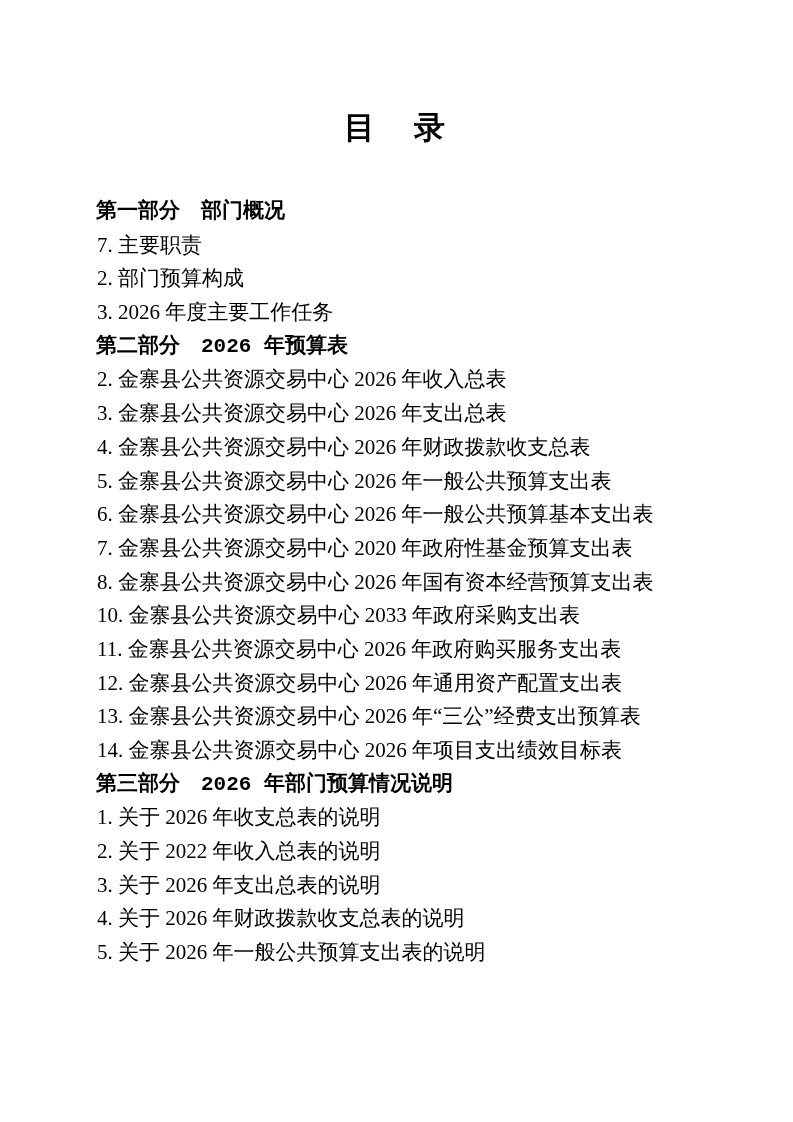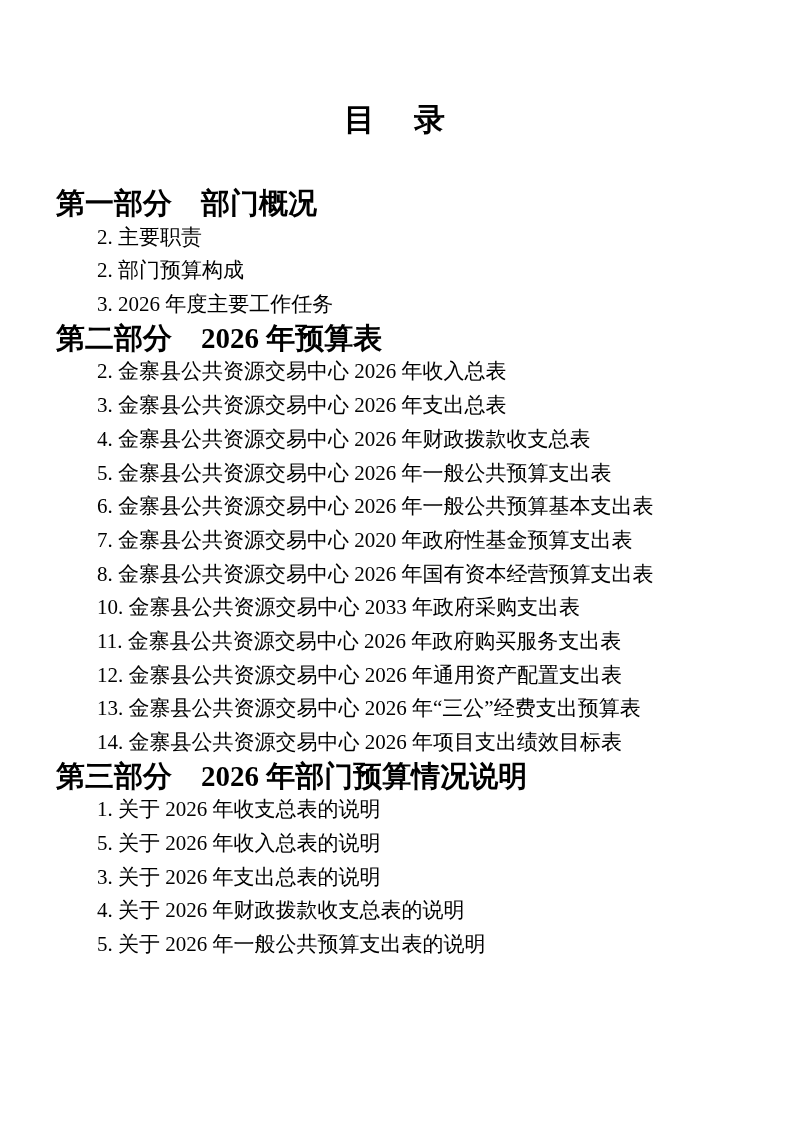--- a/index.html
+++ b/index.html
@@ -10,82 +10,83 @@
   .page {
     position: relative;
     width: 793px;
     height: 1122px;
     background: #ffffff;
     color: #000000;
     overflow: hidden;
     font-family: "Liberation Serif", "DejaVu Serif", serif;
   }
   .doc-title {
-    margin: 0;
+    margin: 8px;
     padding-top: 100px;
     text-align: center;
     font-family: "Liberation Serif", "DejaVu Serif", serif;
     font-weight: 700;
     font-size: 31px;
     line-height: 40px;
     letter-spacing: 4px;
     color: #000000;
   }
   .toc {
     margin-top: 47px;
   }
   .toc-line {
     line-height: 33.7px;
     height: 33.7px;
     white-space: nowrap;
   }
   .toc-heading {
     padding-left: 56px;
-    font-family: Liberation Serif, serif;
+    font-family: Liberation Mono, monospace;
     font-weight: 700;
-    font-size: 29px;
+    font-size: 21px;
     color: #000000;
+    margin-left: 40px;
   }
   .toc-item {
     padding-left: 97px;
     font-family: "Liberation Serif", "DejaVu Serif", serif;
     font-weight: 400;
     font-size: 21px;
     color: #000000;
   }
 </style>
 </head>
 <body>
 
 <div class="page">
 
   <h1 class="doc-title">目　录</h1>
 
   <div class="toc">
 
     <div class="toc-line toc-heading">第一部分　部门概况</div>
-    <div class="toc-line toc-item">2. 主要职责</div>
+    <div class="toc-line toc-item">7. 主要职责</div>
     <div class="toc-line toc-item">2. 部门预算构成</div>
     <div class="toc-line toc-item">3. 2026 年度主要工作任务</div>
 
     <div class="toc-line toc-heading">第二部分　2026 年预算表</div>
     <div class="toc-line toc-item">2. 金寨县公共资源交易中心 2026 年收入总表</div>
     <div class="toc-line toc-item">3. 金寨县公共资源交易中心 2026 年支出总表</div>
     <div class="toc-line toc-item">4. 金寨县公共资源交易中心 2026 年财政拨款收支总表</div>
     <div class="toc-line toc-item">5. 金寨县公共资源交易中心 2026 年一般公共预算支出表</div>
     <div class="toc-line toc-item">6. 金寨县公共资源交易中心 2026 年一般公共预算基本支出表</div>
     <div class="toc-line toc-item">7. 金寨县公共资源交易中心 2020 年政府性基金预算支出表</div>
     <div class="toc-line toc-item">8. 金寨县公共资源交易中心 2026 年国有资本经营预算支出表</div>
     <div class="toc-line toc-item">10. 金寨县公共资源交易中心 2033 年政府采购支出表</div>
     <div class="toc-line toc-item">11. 金寨县公共资源交易中心 2026 年政府购买服务支出表</div>
     <div class="toc-line toc-item">12. 金寨县公共资源交易中心 2026 年通用资产配置支出表</div>
     <div class="toc-line toc-item">13. 金寨县公共资源交易中心 2026 年“三公”经费支出预算表</div>
     <div class="toc-line toc-item">14. 金寨县公共资源交易中心 2026 年项目支出绩效目标表</div>
 
     <div class="toc-line toc-heading">第三部分　2026 年部门预算情况说明</div>
     <div class="toc-line toc-item">1. 关于 2026 年收支总表的说明</div>
-    <div class="toc-line toc-item">5. 关于 2026 年收入总表的说明</div>
+    <div class="toc-line toc-item">2. 关于 2022 年收入总表的说明</div>
     <div class="toc-line toc-item">3. 关于 2026 年支出总表的说明</div>
     <div class="toc-line toc-item">4. 关于 2026 年财政拨款收支总表的说明</div>
     <div class="toc-line toc-item">5. 关于 2026 年一般公共预算支出表的说明</div>
 
   </div>
 </div>
 
 </body></html>

